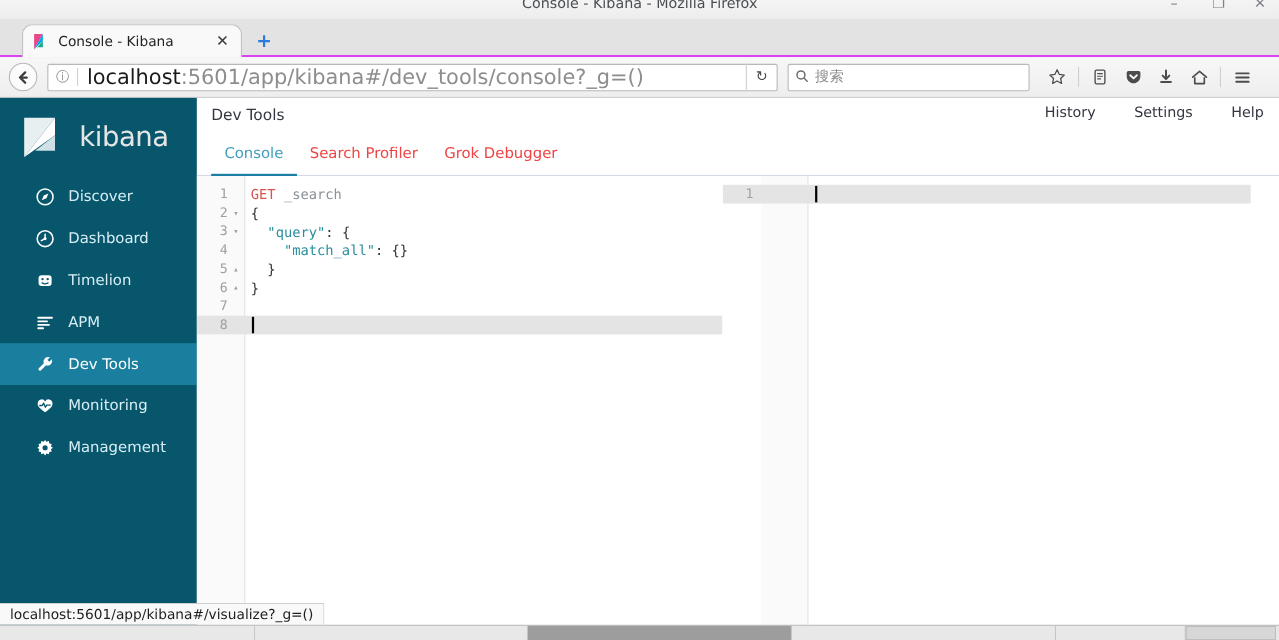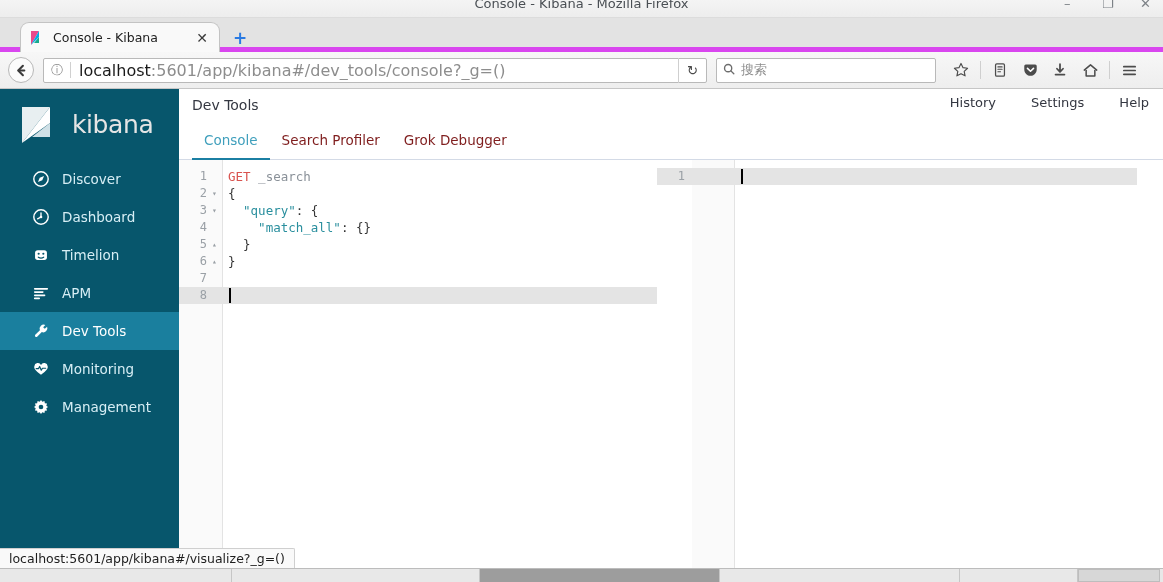--- a/index.html
+++ b/index.html
@@ -22,21 +22,21 @@
     text-align: center; font-size: 13px; color: #4a4f54;
     line-height: 18px; white-space: nowrap; font-weight: 500;
   }
   .win-btns { position: absolute; right: 8px; top: -4px; display: flex; gap: 22px; }
   .win-btn { width: 16px; height: 16px; position: relative; cursor: default; }
   .win-btn span { position: absolute; color: #7d8287; font-size: 13px; line-height: 16px; left: 1px; }
 
   
   .tabstrip {
     position: absolute; left: 0; top: 18px; width: 1163px; height: 34px;
-    background: #e3e3e3; border-bottom: 5px solid #d946ef;
+    background: #e3e3e3; border-bottom: 2px solid #d946ef;
   }
   .tab {
     position: absolute; left: 20px; top: 4px; width: 200px; height: 30px;
     background: #f9f9f9;
     border: 1px solid #c3c3c3; border-bottom: none;
     border-top-left-radius: 9px; border-top-right-radius: 9px;
     display: flex; align-items: center; padding: 0 8px;
   }
   .tab-favicon { width: 16px; height: 16px; position: relative; flex: 0 0 16px; margin-right: 8px; }
   .tab-title {
@@ -66,21 +66,21 @@
     margin-left: 9px; height: 25px; width: 664px; background: #fff;
     border: 1px solid #b9b9b9; border-radius: 2px;
     display: flex; align-items: center; position: relative; flex: 0 0 auto;
   }
   .ident {
     width: 26px; height: 23px; display: flex; align-items: center; justify-content: center;
     color: #8a8a8a; font-size: 12px; flex: 0 0 26px;
   }
   .url-sep { width: 1px; height: 16px; background: #d0d0d0; flex: 0 0 1px; }
   .urltext {
-    padding-left: 8px; font-size: 16px; color: #8d8d8d; white-space: nowrap;
+    padding-left: 8px; font-size: 19px; color: #8d8d8d; white-space: nowrap;
     overflow: hidden; flex: 1 1 auto;
   }
   .urltext b { color: #1a1a1a; font-weight: 400; }
   .reloadbtn {
     width: 28px; height: 25px; border-left: 1px solid #cfcfcf;
     display: flex; align-items: center; justify-content: center;
     color: #4a4a4a; font-size: 13px; flex: 0 0 28px;
   }
   .searchbar {
     margin-left: 9px; height: 25px; width: 220px; background: #fff;
@@ -126,21 +126,21 @@
     padding-left: 13px;
   }
   .kb-title { font-size: 14px; color: #343741; }
   .kb-links { position: absolute; right: 14px; top: 6px; display: flex; gap: 35px; }
   .kb-link { font-size: 13px; color: #343741; cursor: pointer; }
   .kb-tabs {
     height: 39px; display: flex; align-items: flex-end; padding-left: 13px;
     border-bottom: 1px solid #d3dae6;
   }
   .kb-tab {
-    padding: 0 12px 11px 12px; font-size: 13.5px; color: #7f1d1d;
+    padding: 0 12px 11px 12px; font-size: 13.5px; color: #ef4444;
     position: relative; cursor: pointer;
   }
   .kb-tab.active { color: #3f9fbc; }
   .kb-tab.active::after {
     content: ""; position: absolute; left: 0; right: 0; bottom: -1px;
     height: 2px; background: #1b7fa3;
   }
 
   
   .console-wrap { position: relative; height: 422px; display: flex; }

